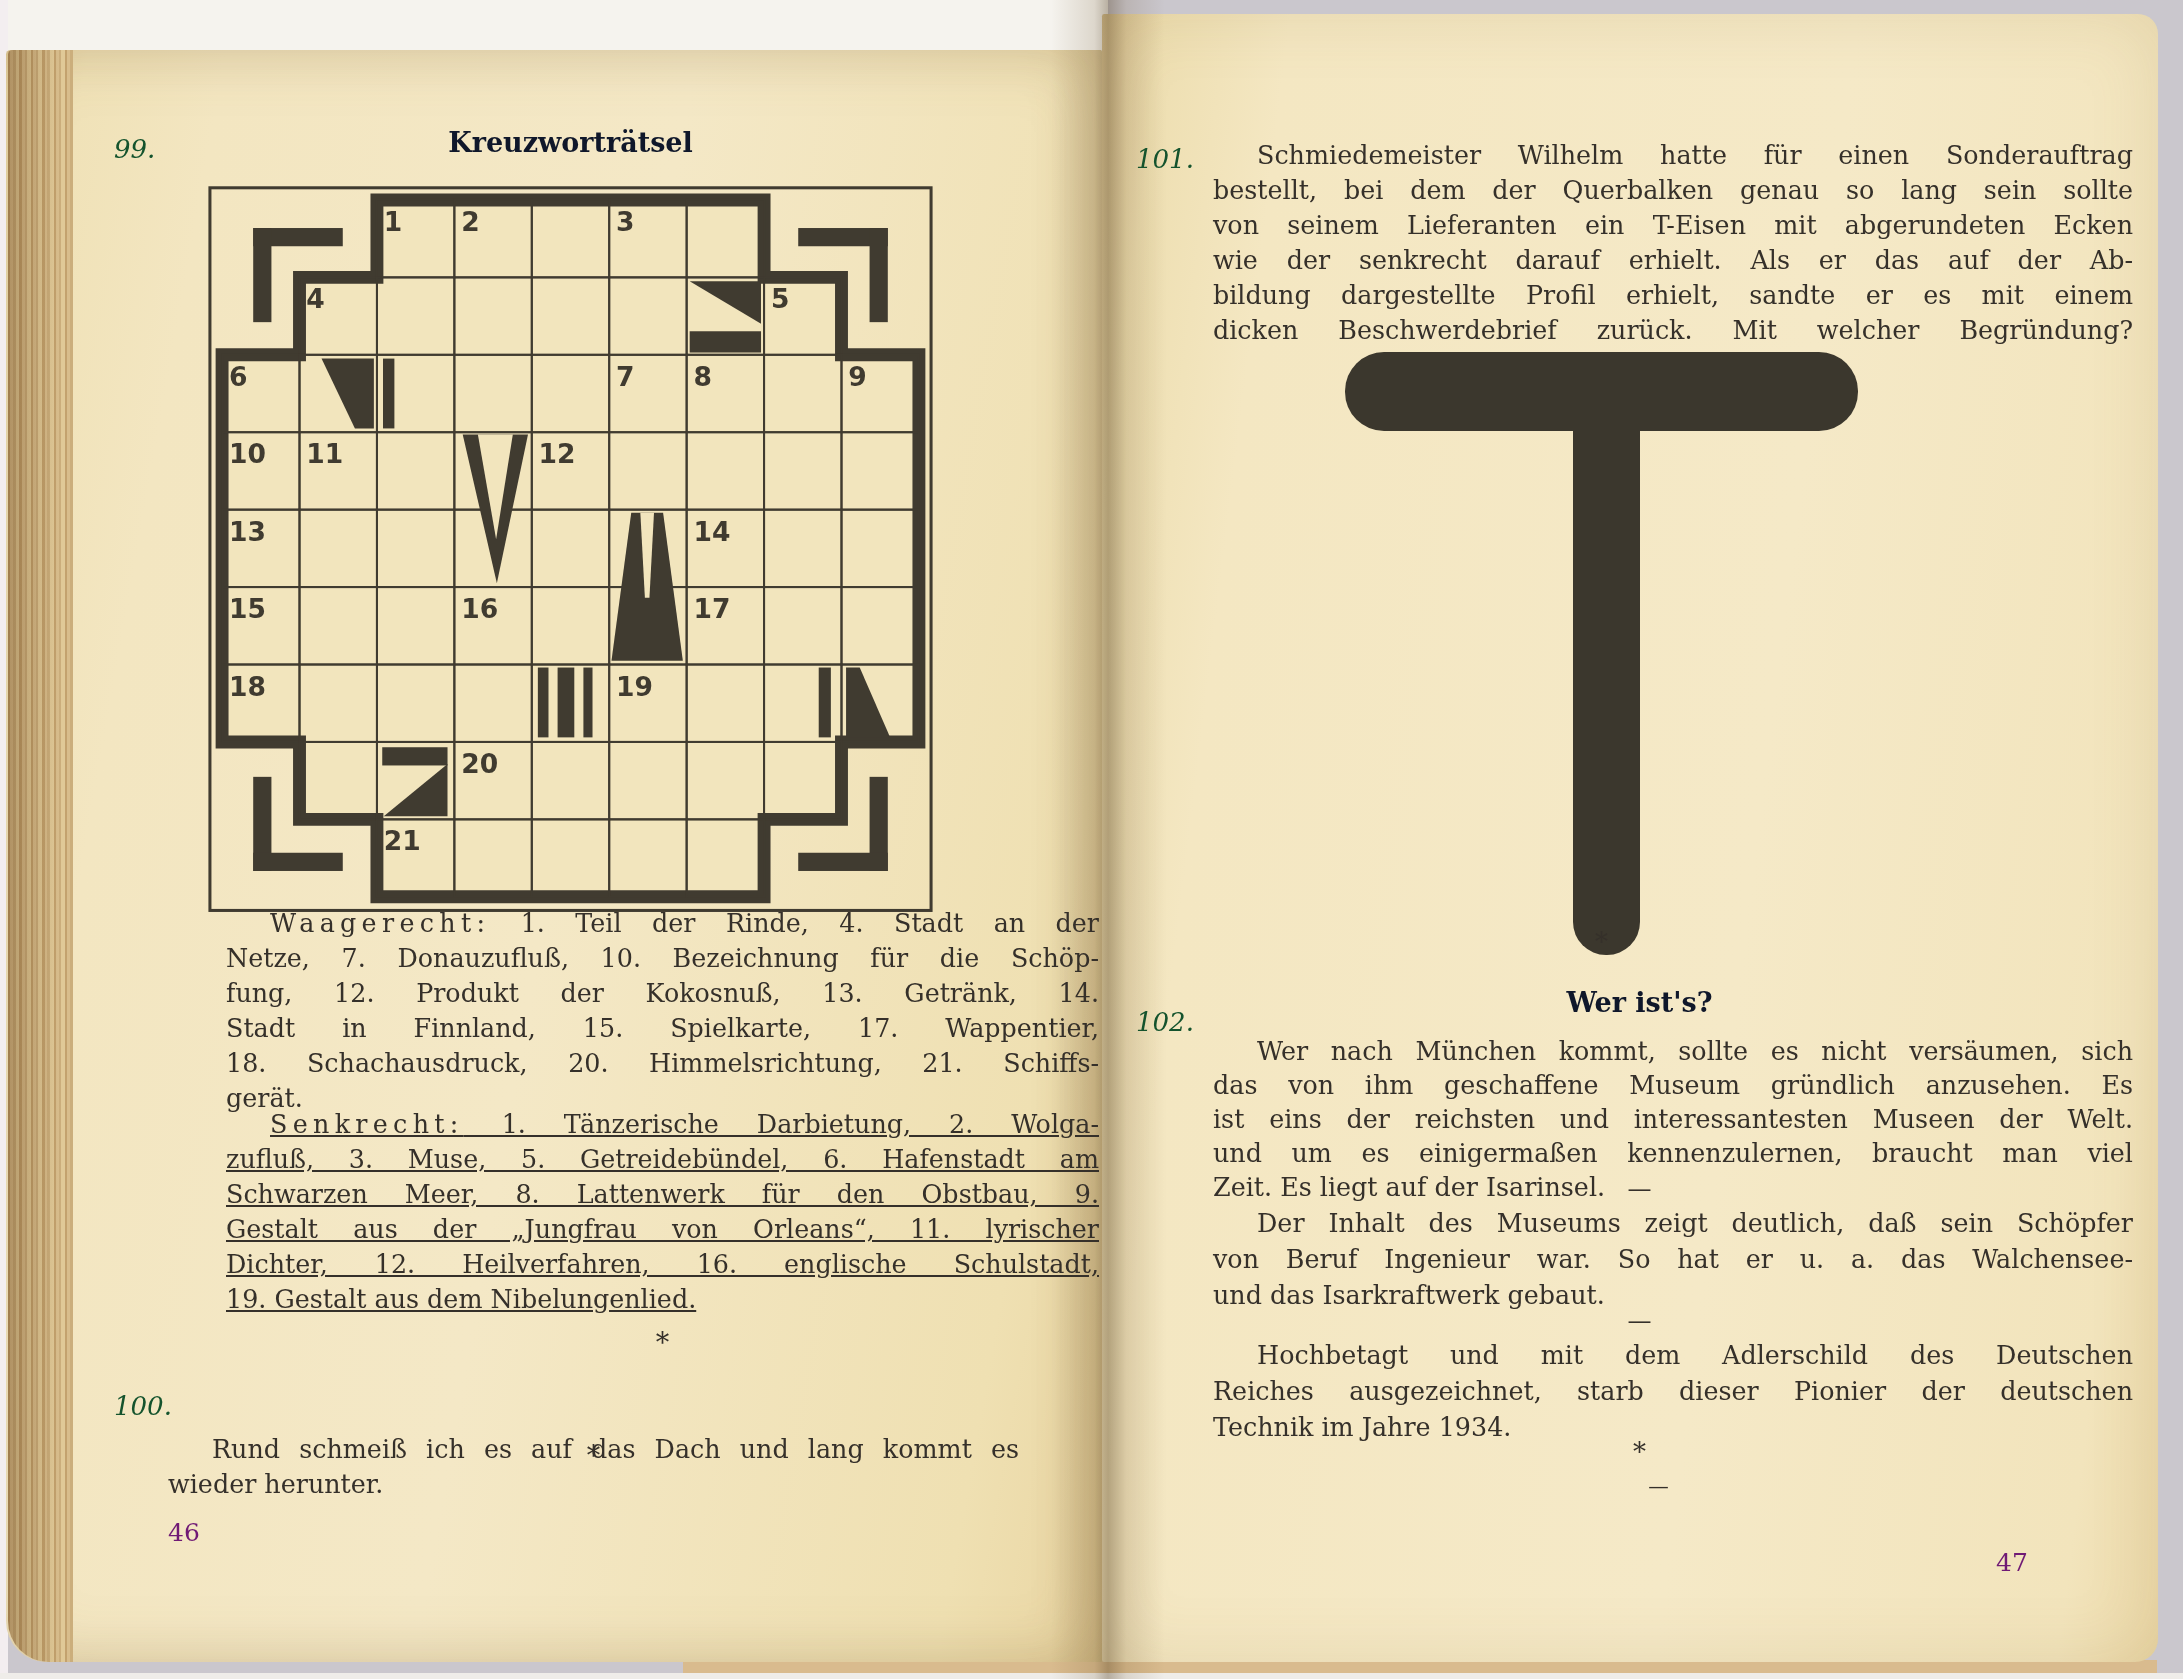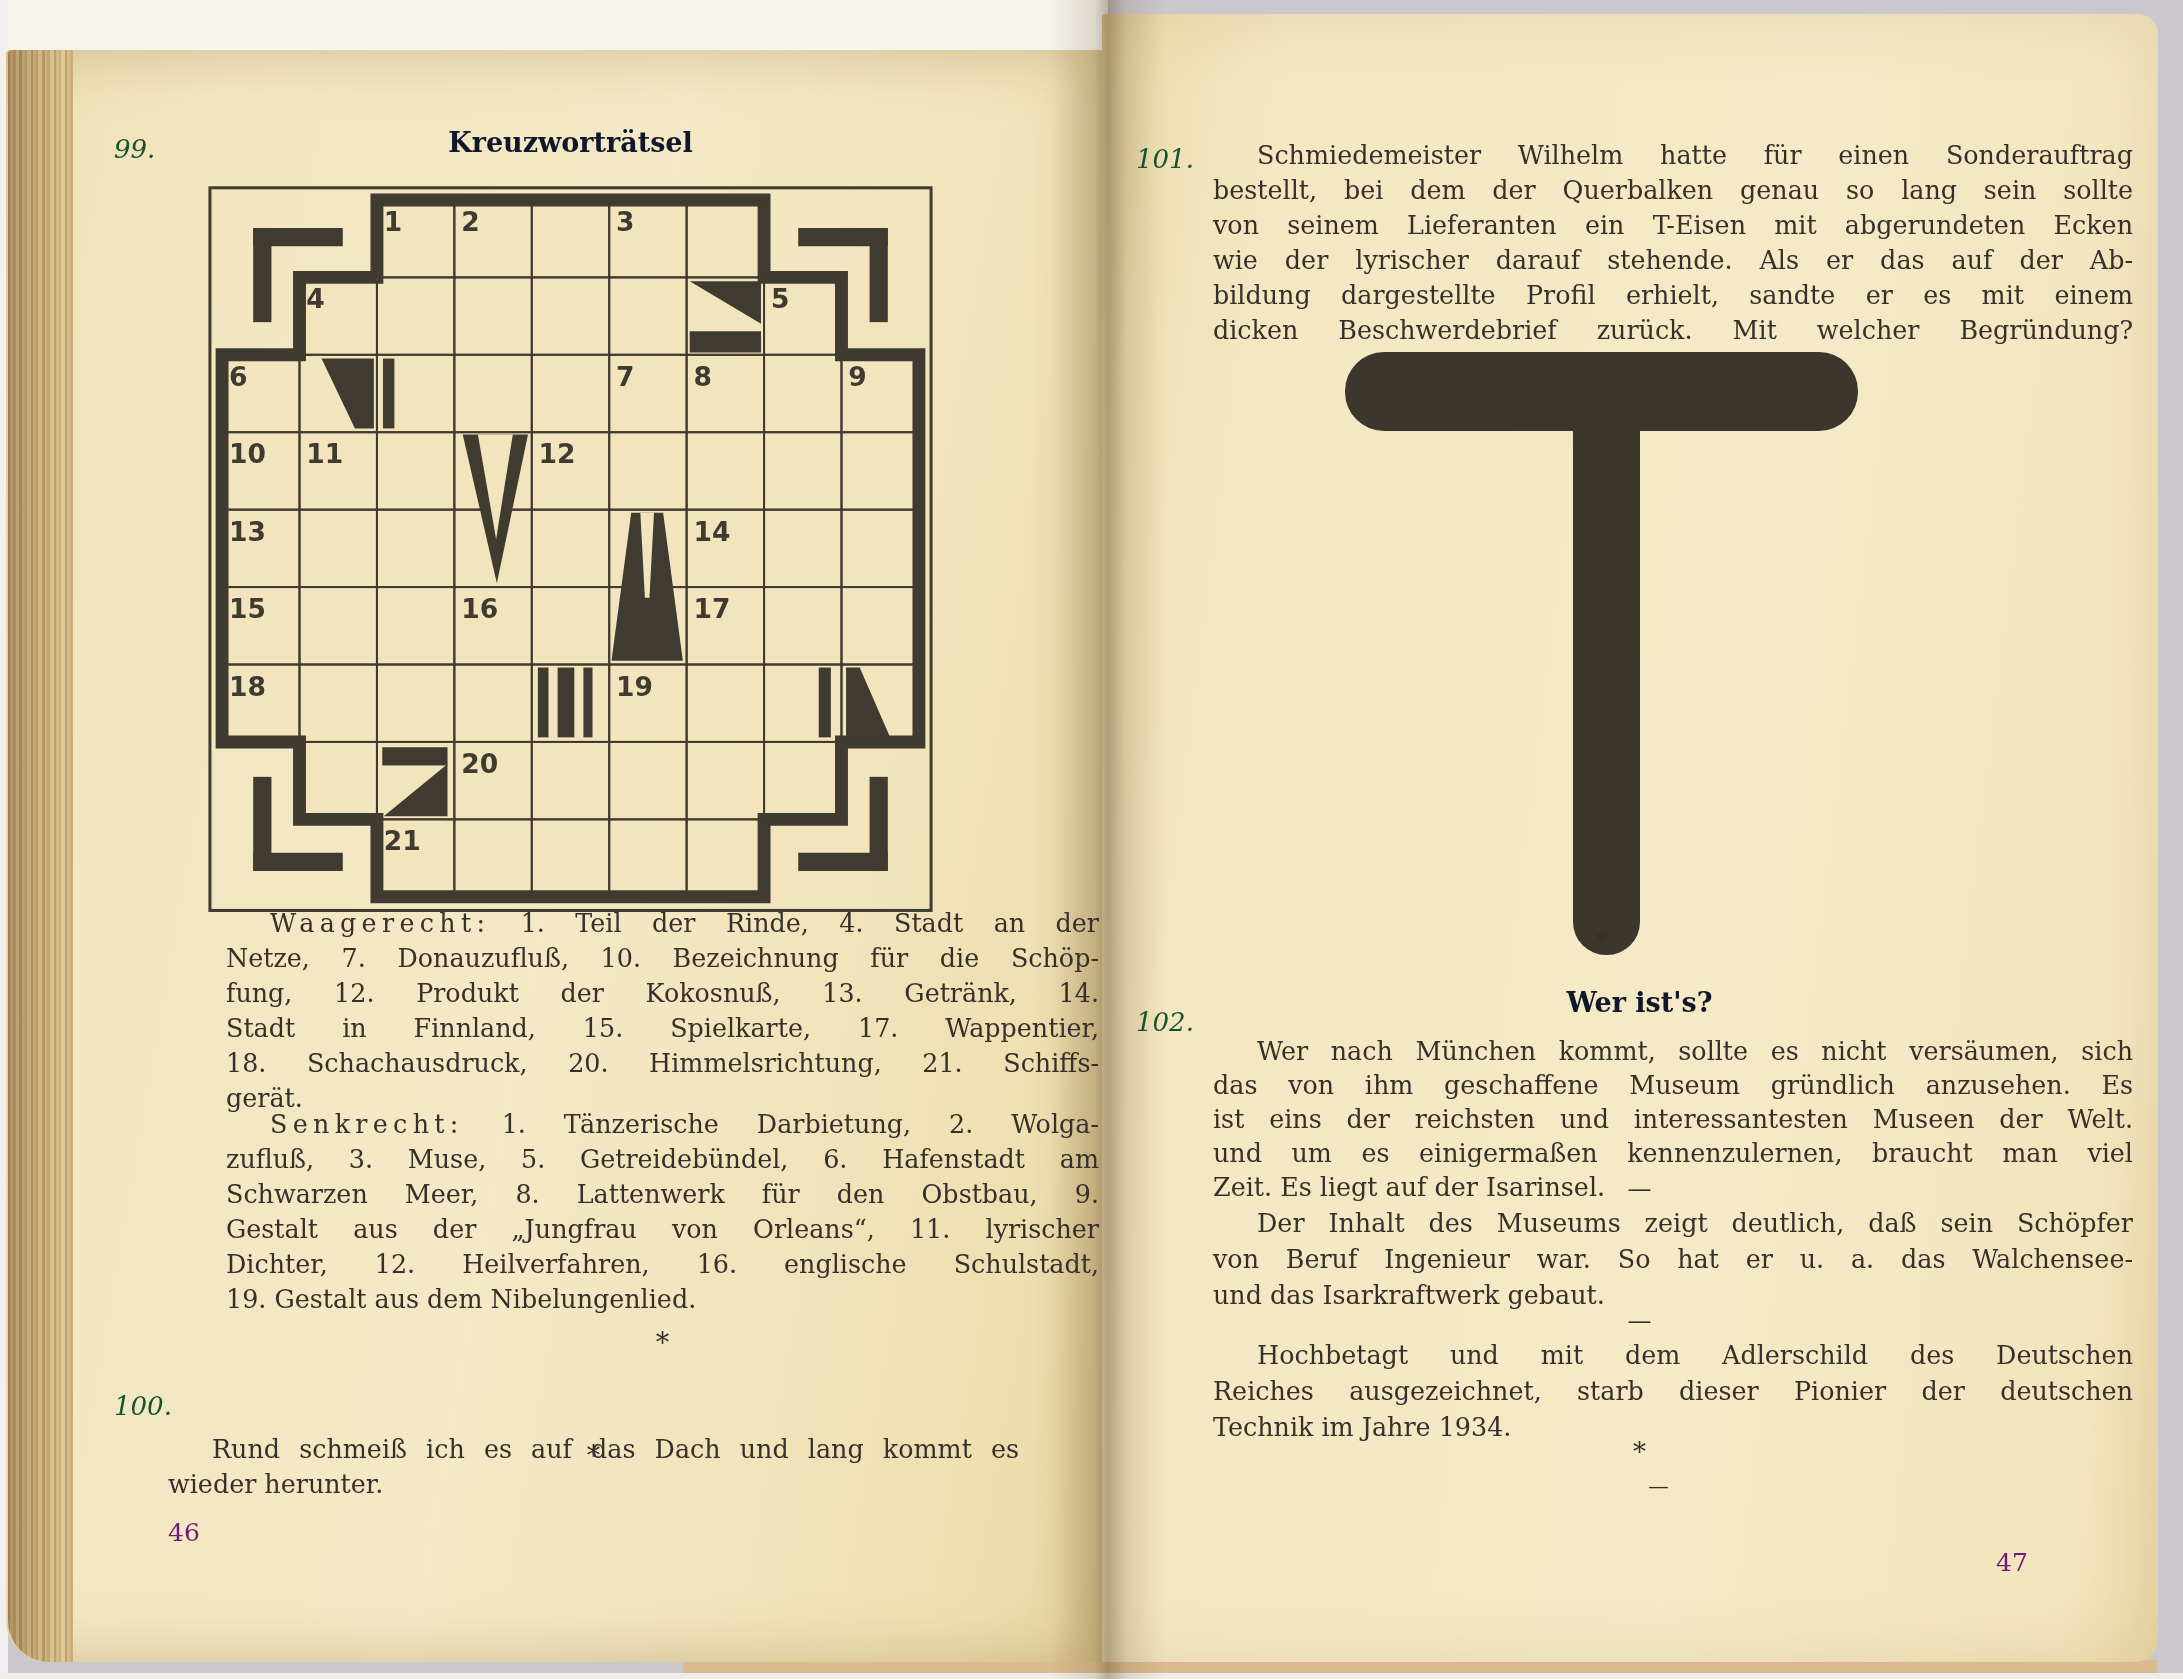--- a/index.html
+++ b/index.html
@@ -181,21 +181,21 @@
 
   <div class="txt para-indent" style="left:226px;top:906px;width:873px;">
       <div class="tline"><span class="lead">Waagerecht:</span>&nbsp;1. Teil der Rinde, 4. Stadt an der</div>
       <div class="tline">Netze, 7. Donauzufluß, 10. Bezeichnung für die Schöp-</div>
       <div class="tline">fung, 12. Produkt der Kokosnuß, 13. Getränk, 14.</div>
       <div class="tline">Stadt in Finnland, 15. Spielkarte, 17. Wappentier,</div>
       <div class="tline">18. Schachausdruck, 20. Himmelsrichtung, 21. Schiffs-</div>
       <div class="tline rag">gerät.</div>
     </div>
 
-  <div class="txt para-indent" style="left:226px;top:1107px;width:873px;">
+  <div class="txt para-indent" style="left:226px;top:1107px;width:873px;text-decoration:underline;">
       <div class="tline"><span class="lead">Senkrecht:</span>&nbsp;1. Tänzerische Darbietung, 2. Wolga-</div>
       <div class="tline">zufluß, 3. Muse, 5. Getreidebündel, 6. Hafenstadt am</div>
       <div class="tline">Schwarzen Meer, 8. Lattenwerk für den Obstbau, 9.</div>
       <div class="tline">Gestalt aus der „Jungfrau von Orleans“, 11. lyrischer</div>
       <div class="tline">Dichter, 12. Heilverfahren, 16. englische Schulstadt,</div>
       <div class="tline rag">19. Gestalt aus dem Nibelungenlied.</div>
     </div>
 
   <div class="sep" style="left:226px;width:873px;top:1327px;">*</div>
 
@@ -207,21 +207,21 @@
 
   <div class="sep" style="left:168px;width:851px;top:1440px;">*</div>
 
   <div class="pagenum" style="left:168px;top:1518px;">46</div>
 
   <div class="numlabel" style="left:1136px;top:144px;">101.</div>
   <div class="txt para-indent" style="left:1213px;top:138px;width:920px;line-height:35px;">
       <div class="tline">Schmiedemeister Wilhelm hatte für einen Sonderauftrag</div>
       <div class="tline">bestellt, bei dem der Querbalken genau so lang sein sollte</div>
       <div class="tline">von seinem Lieferanten ein T-Eisen mit abgerundeten Ecken</div>
-      <div class="tline">wie der lyrischer darauf stehende. Als er das auf der Ab-</div>
+      <div class="tline">wie der senkrecht darauf erhielt. Als er das auf der Ab-</div>
       <div class="tline">bildung dargestellte Profil erhielt, sandte er es mit einem</div>
       <div class="tline">dicken Beschwerdebrief zurück. Mit welcher Begründung?</div>
     </div>
 
   <div class="t-figure">
     <div class="t-stem"></div>
     <div class="t-bar"></div>
   </div>
 
   <div class="sep" style="left:1345px;width:513px;top:927px;font-size:26px;">*</div>

